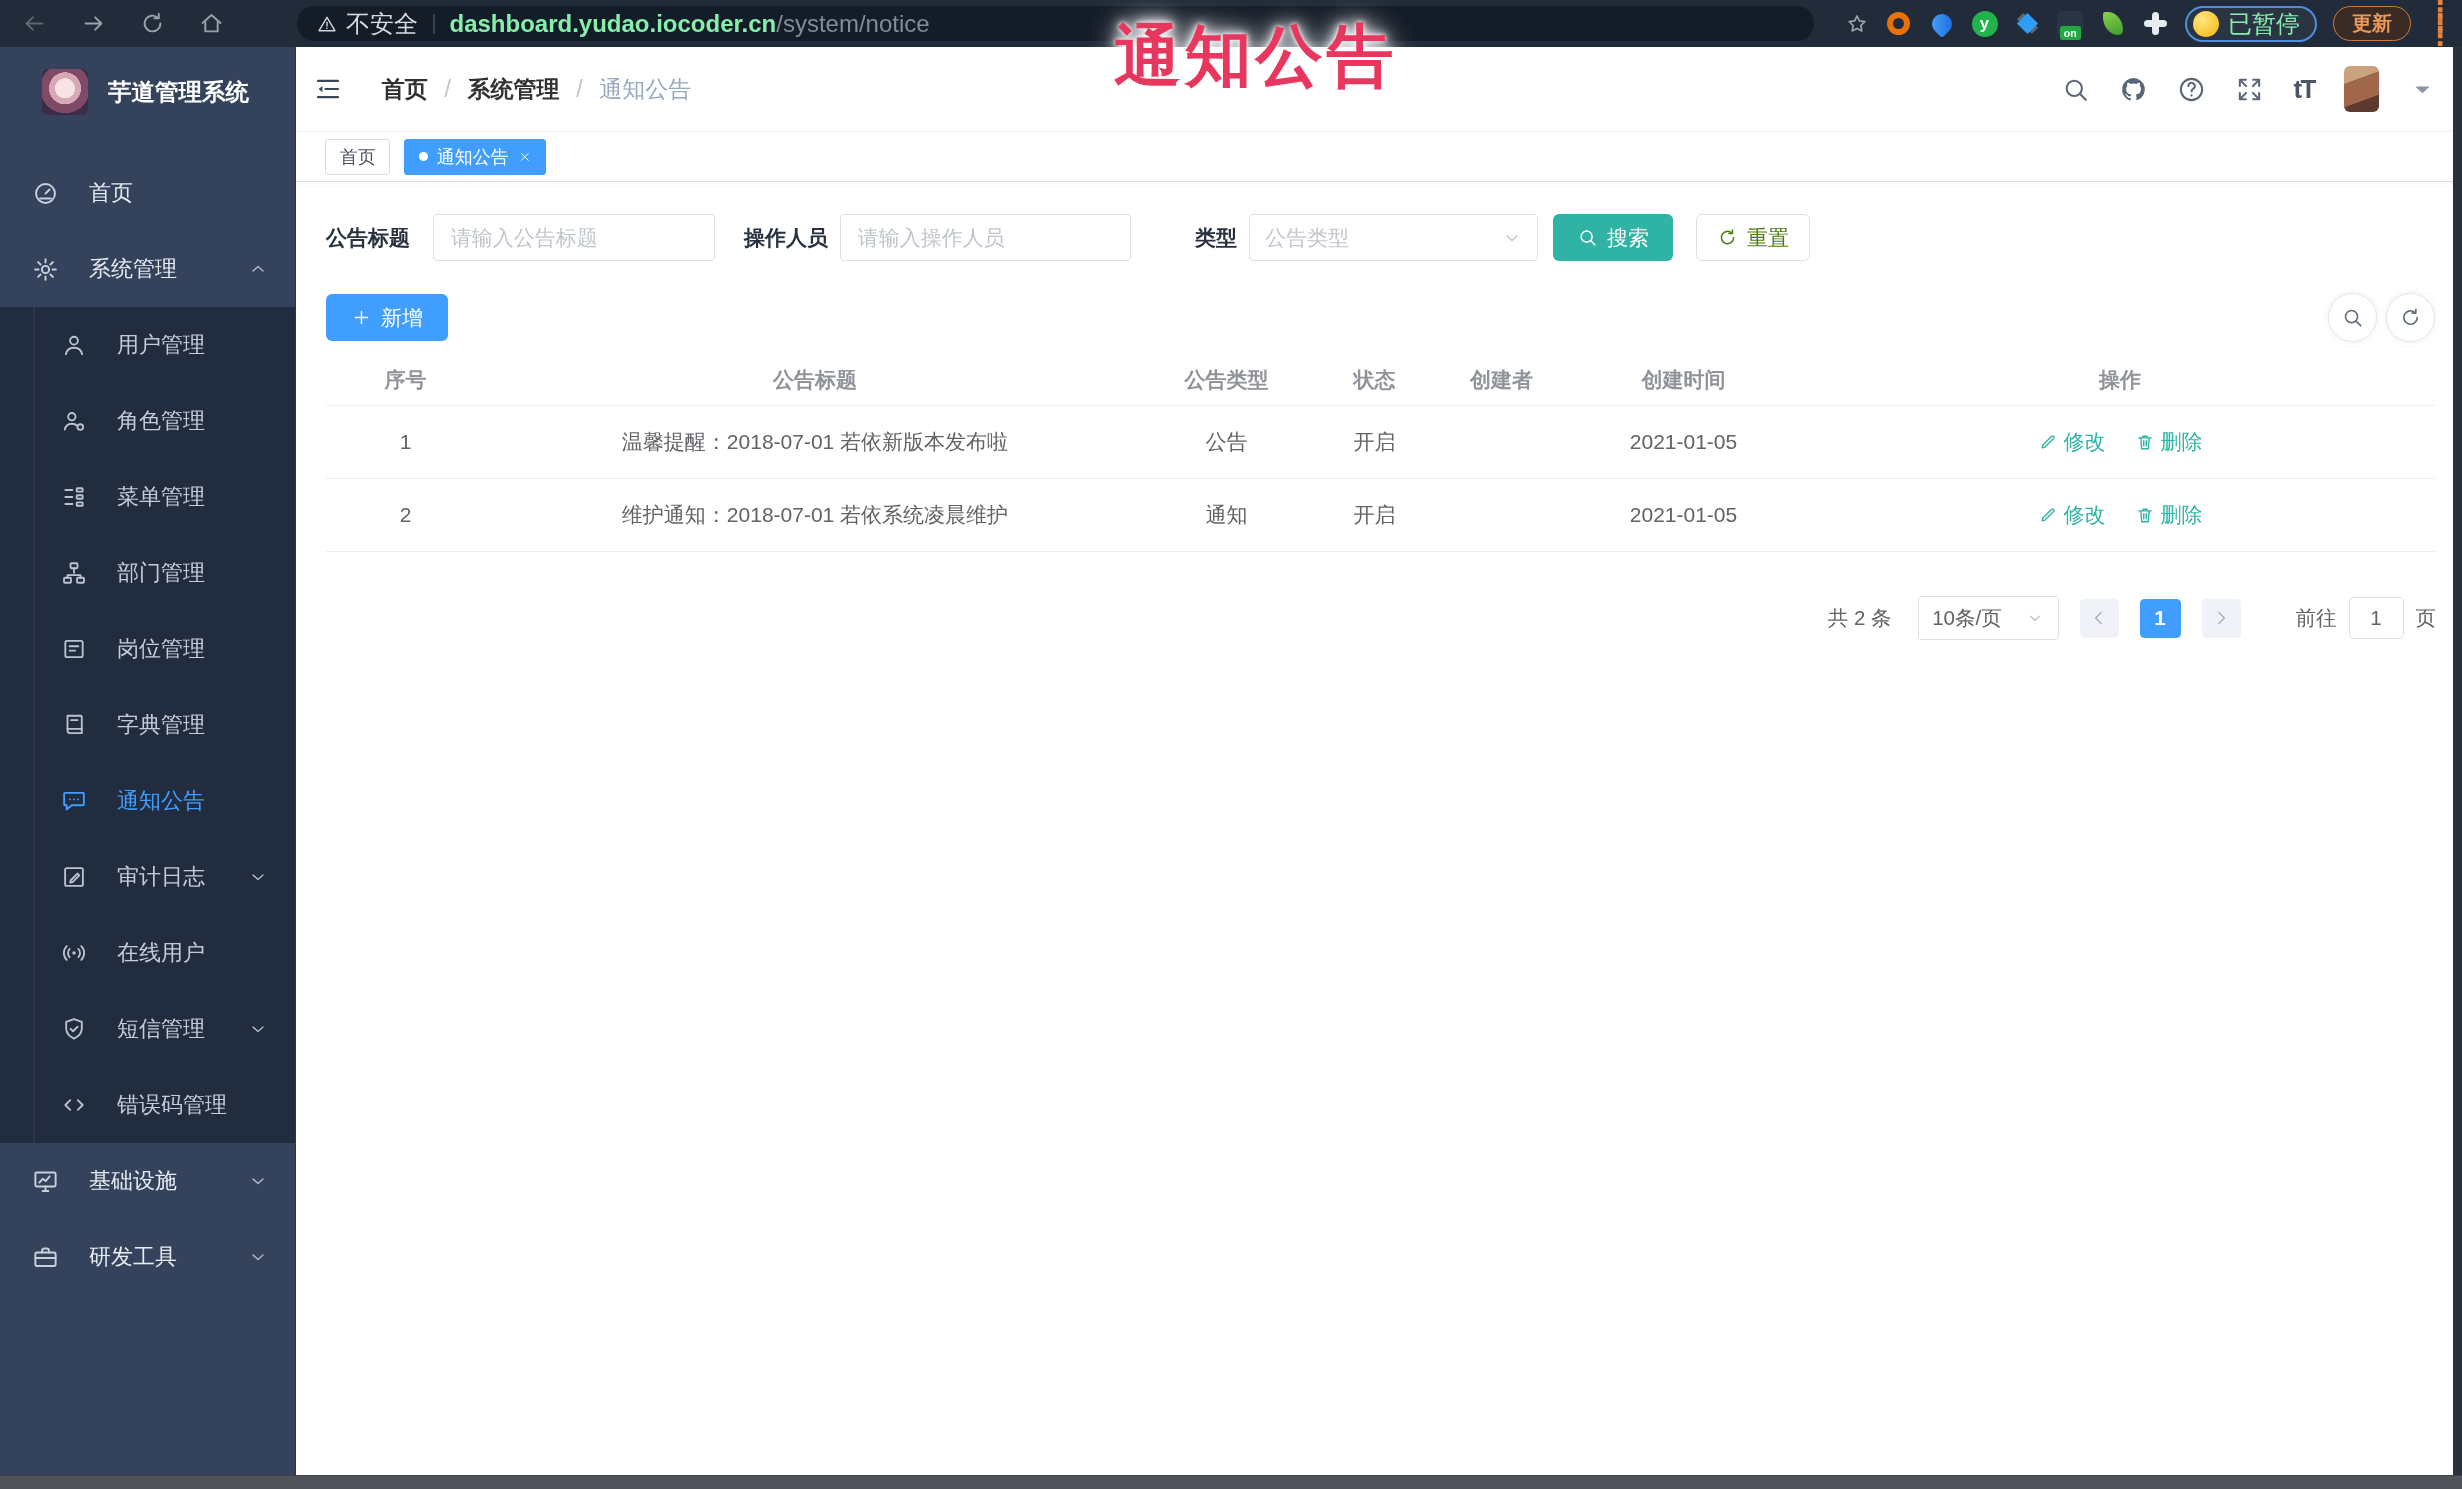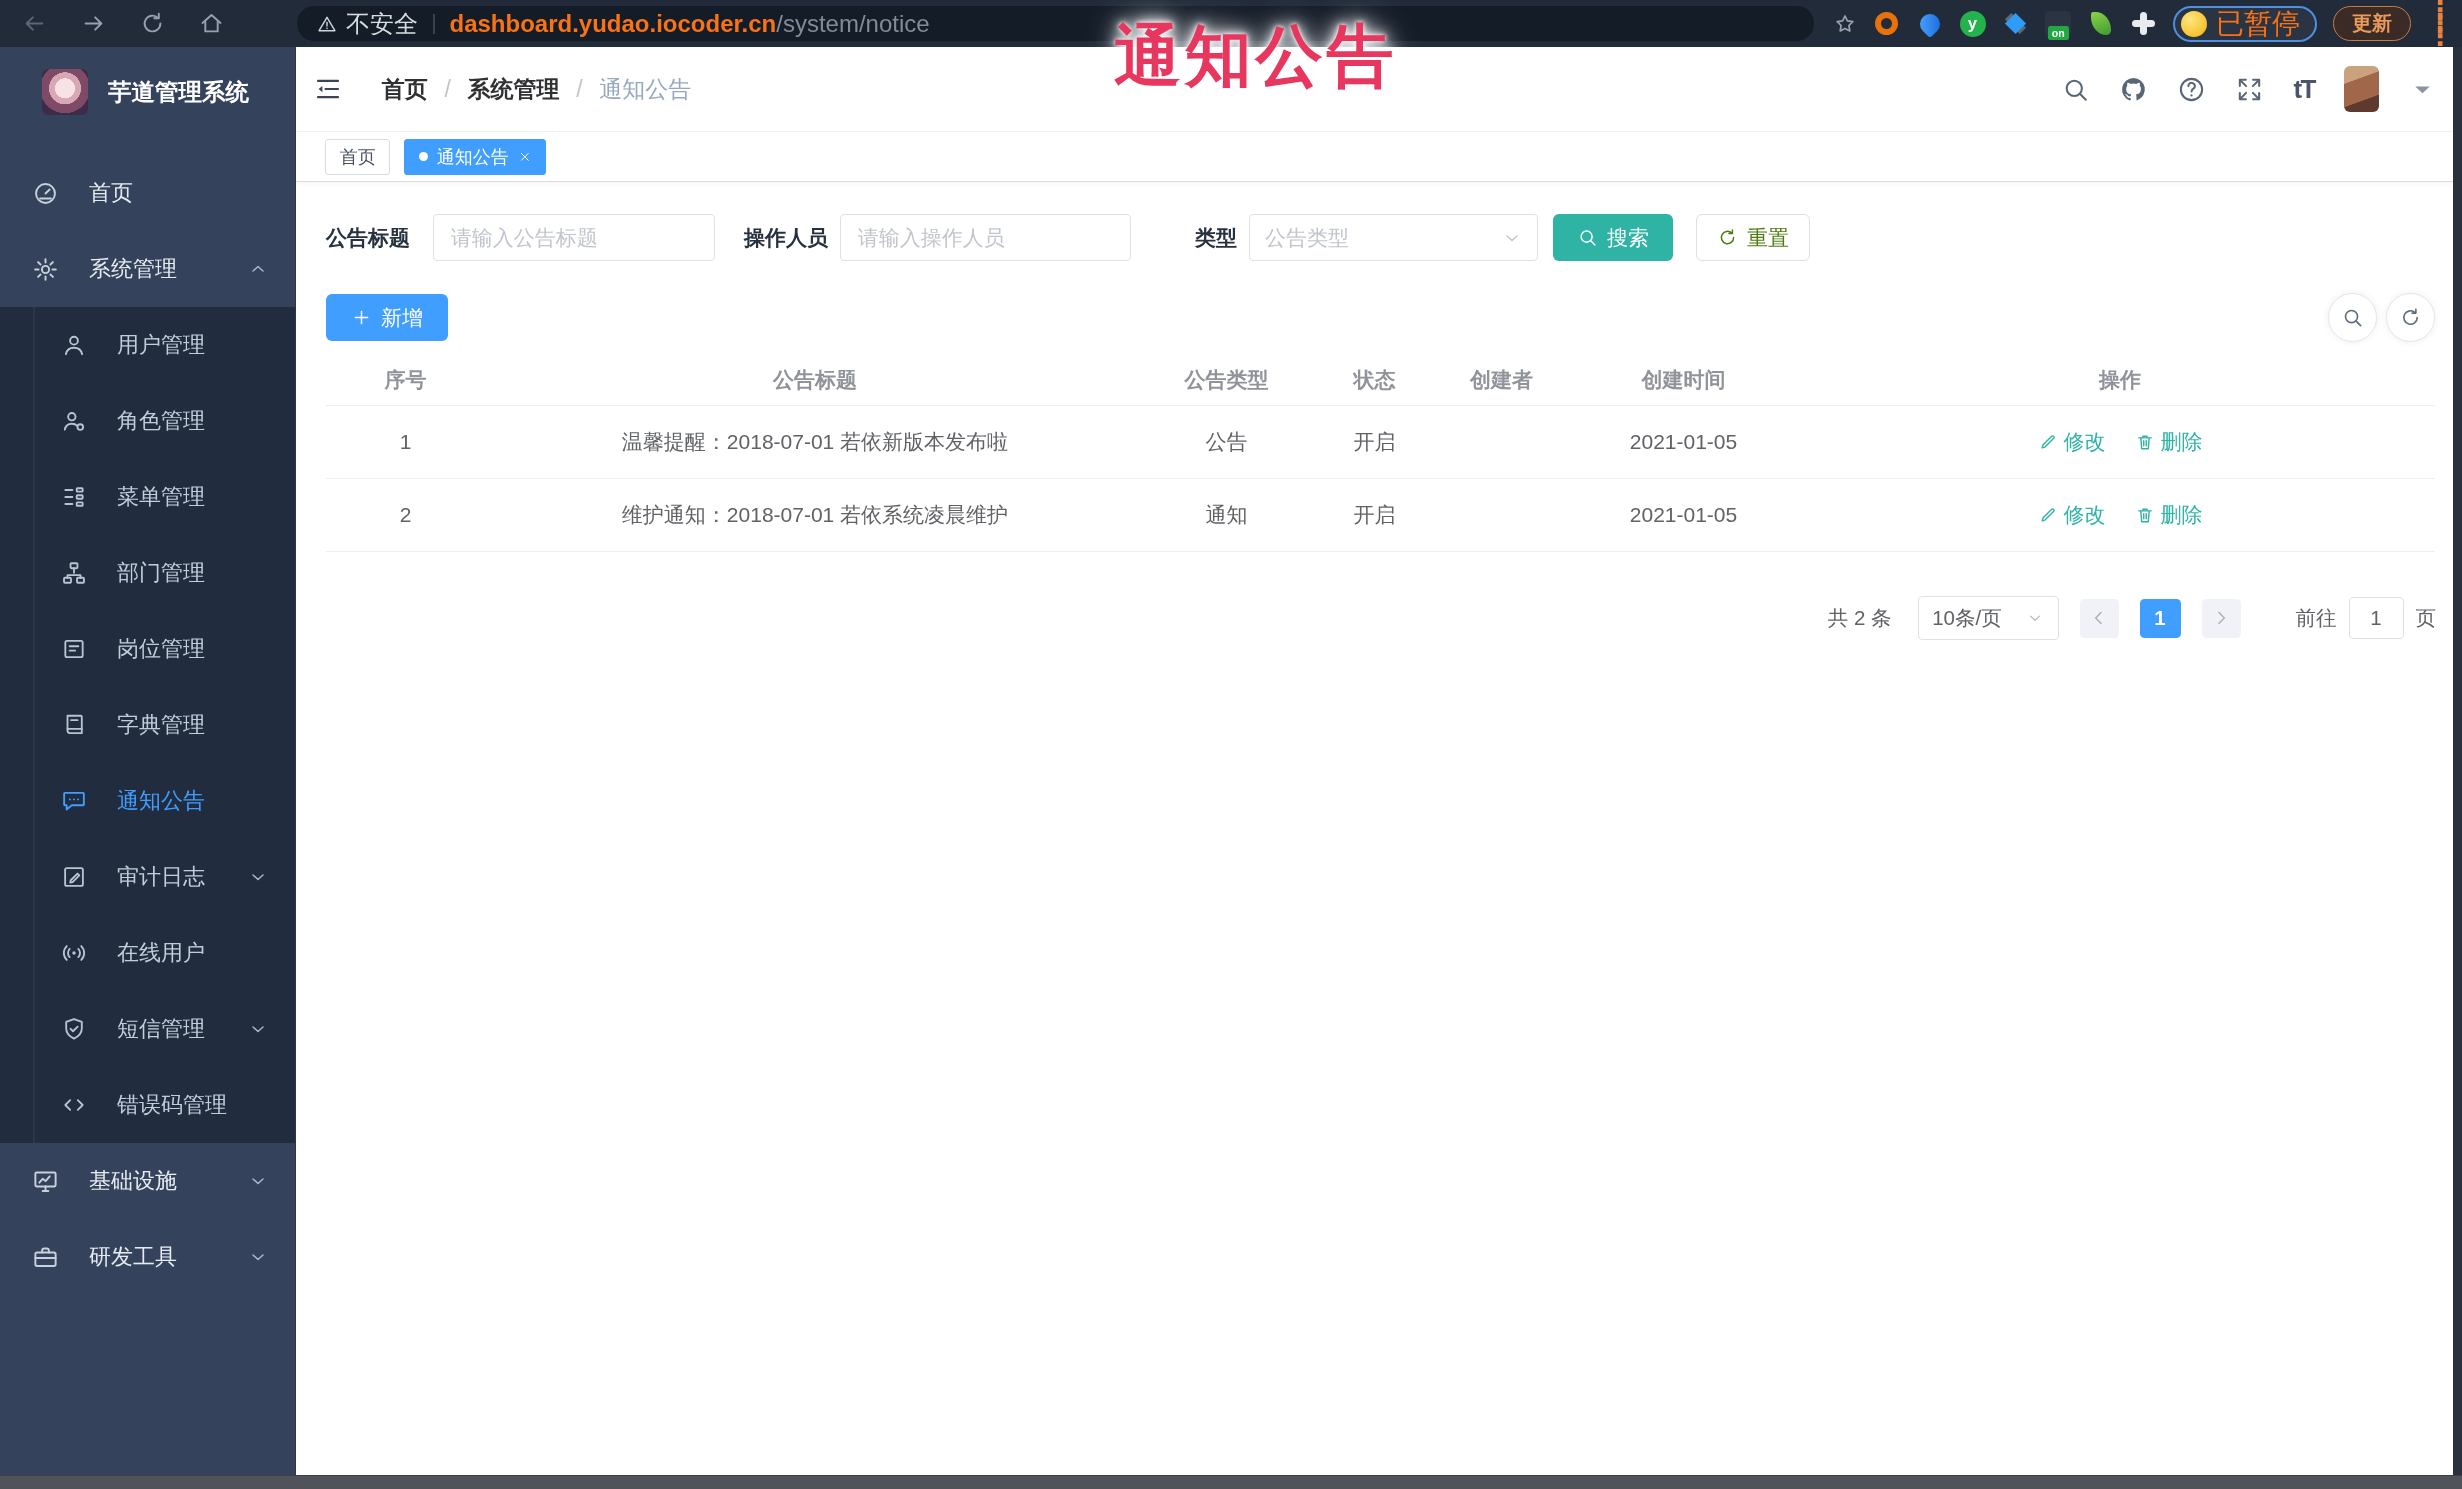--- a/index.html
+++ b/index.html
@@ -10,21 +10,21 @@
 
   
   .browser-bar{position:absolute;left:0;top:0;width:2462px;height:47px;background:#212b3a;
     display:flex;align-items:center;z-index:5}
   .nav-btns{display:flex;align-items:center;gap:32px;margin-left:21px;color:#97a1ae;font-size:27px}
   .nav-btns .dim{color:#5d6875}
   .url-pill{position:absolute;left:297px;top:6px;width:1517px;height:35px;border-radius:17.4px;
     background:#141c28;display:flex;align-items:center;padding:0 20px;color:#d7dce3;font-size:24px}
   .url-pill .warn{font-size:20px;color:#cfd5dd;margin-right:9px}
   .url-pill .sep{width:1.5px;height:20px;background:#39434f;margin:0 15px}
-  .url-pill .host{color:#f97316;font-weight:700}
+  .url-pill .host{color:#86efac;font-weight:700}
   .url-pill .path{color:#828b97}
   .browser-right{position:absolute;right:9px;top:0;height:47px;display:flex;align-items:center;gap:16px}
   .bookmark-star{color:#9aa4b1;font-size:24px}
   .ext{width:27px;height:27px;display:flex;align-items:center;justify-content:center}
   .ext-ring{width:23px;height:23px;border-radius:50%;border:6.8px solid #e8710a}
   .ext-drop{width:20px;height:20px;background:linear-gradient(135deg,#4fa8ff,#1565d8);
     border-radius:50% 50% 50% 3px;transform:rotate(-45deg)}
   .ext-green{width:26px;height:26px;border-radius:50%;background:#24b24c;color:#fff;font-size:16.7px;
     font-weight:700;display:flex;align-items:center;justify-content:center}
   .ext-diamond{width:15px;height:15px;background:#2e9df7;transform:rotate(45deg);box-shadow:-6px 0 0 -3px #5d6875,6px 0 0 -3px #5d6875}
@@ -33,21 +33,21 @@
     padding:0.8px 3.8px;border-radius:2.3px;font-weight:700}
   .ext-leaf{width:20px;height:23px;background:linear-gradient(160deg,#8bd14a,#3f9b2f);
     border-radius:3px 100% 6px 100%}
   .ext-puzzle{width:23px;height:23px;position:relative}
   .ext-puzzle::before,.ext-puzzle::after{content:'';position:absolute;background:#e8ecf1;border-radius:3.8px}
   .ext-puzzle::before{left:7.6px;top:0;width:7.6px;height:23px}
   .ext-puzzle::after{left:0;top:7.6px;width:23px;height:7.6px}
   .profile-chip{height:36px;border-radius:18px;border:2.3px solid #4e8fe0;background:#2a3442;
     display:flex;align-items:center;gap:9px;padding:0 15px 0 6px}
   .emoji{width:26px;height:26px;border-radius:50%;background:radial-gradient(circle at 35% 32%,#ffe680,#f6c431 70%,#d79b12);position:relative}
-  .profile-chip span{color:#f97316;font-size:28px}
+  .profile-chip span{color:#86efac;font-size:24px}
   .update-btn{height:35px;border-radius:17.4px;border:1.5px solid #c97b3e;background:#3a2b27;
     color:#eb9a57;font-size:20px;display:flex;align-items:center;padding:0 18px;font-weight:600}
   .menu-dots{color:#e8823c;font-size:26px;font-weight:700;letter-spacing:0;line-height:.5;text-align:center}
 
   
   .red-overlay{position:absolute;left:1114px;top:10.6px;z-index:50;font-size:67px;font-weight:700;
     letter-spacing:3.8px;color:#e8375f;
     text-shadow:0 0 4.6px #fff,0 0 10.6px #fff,0 0 20px rgba(255,255,255,.95),0 0 33px rgba(255,255,255,.85)}
 
   

